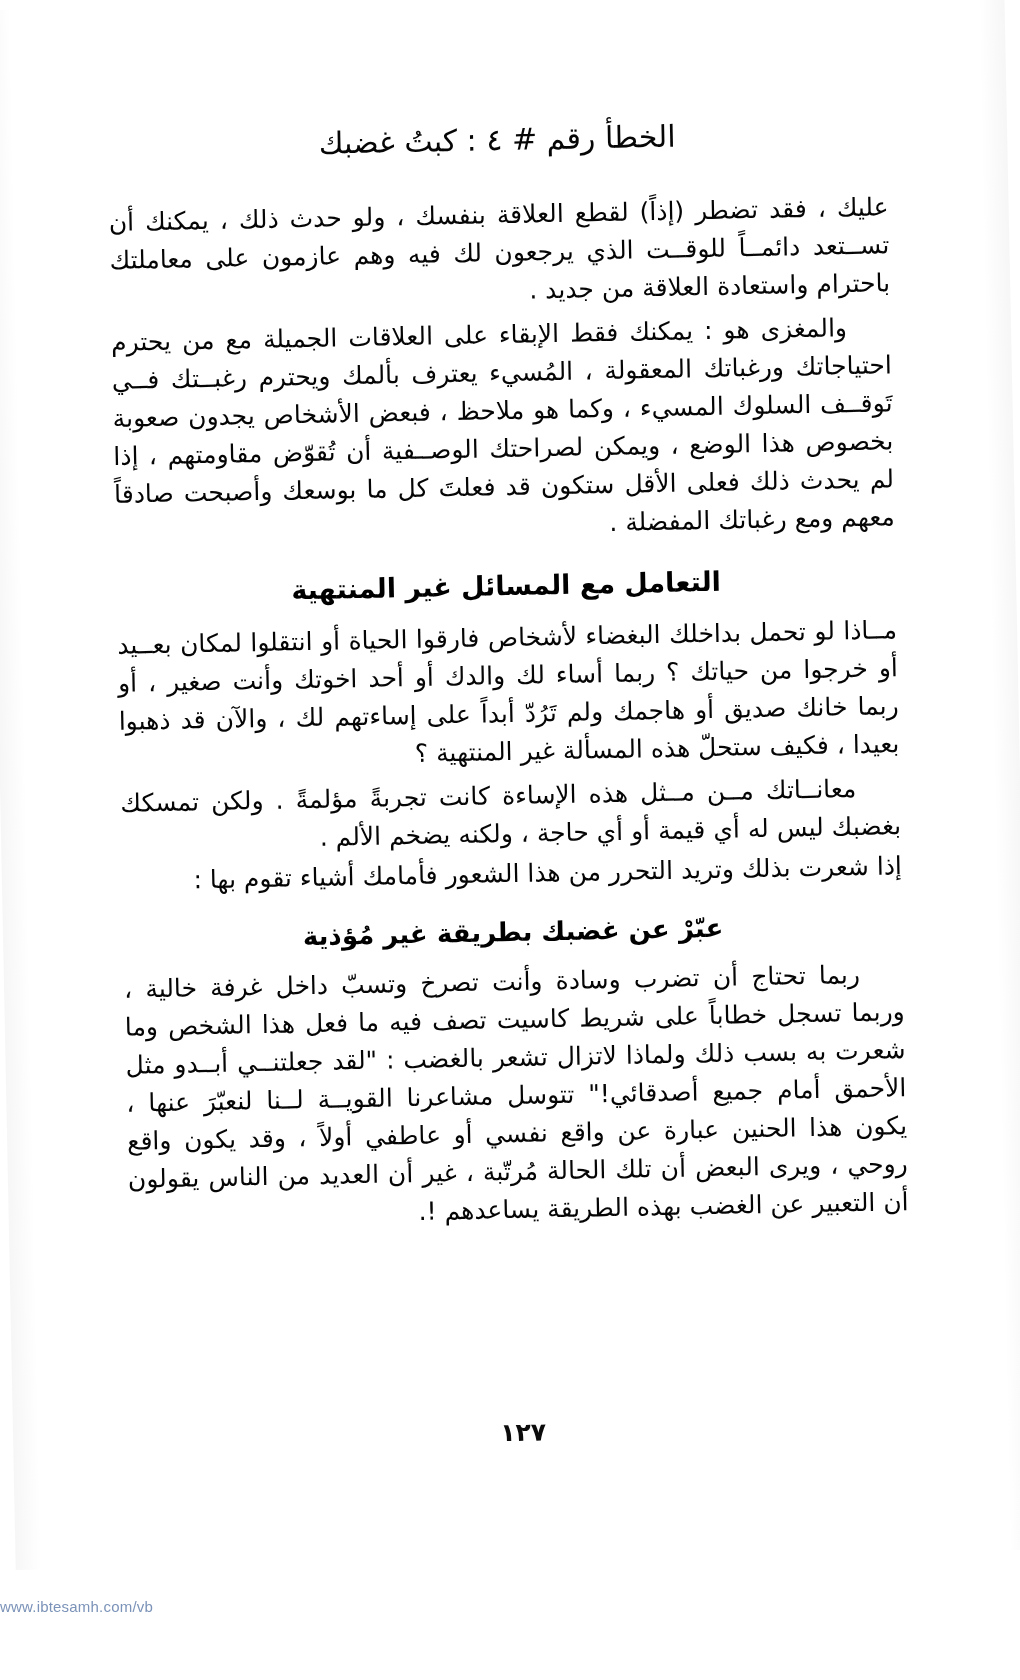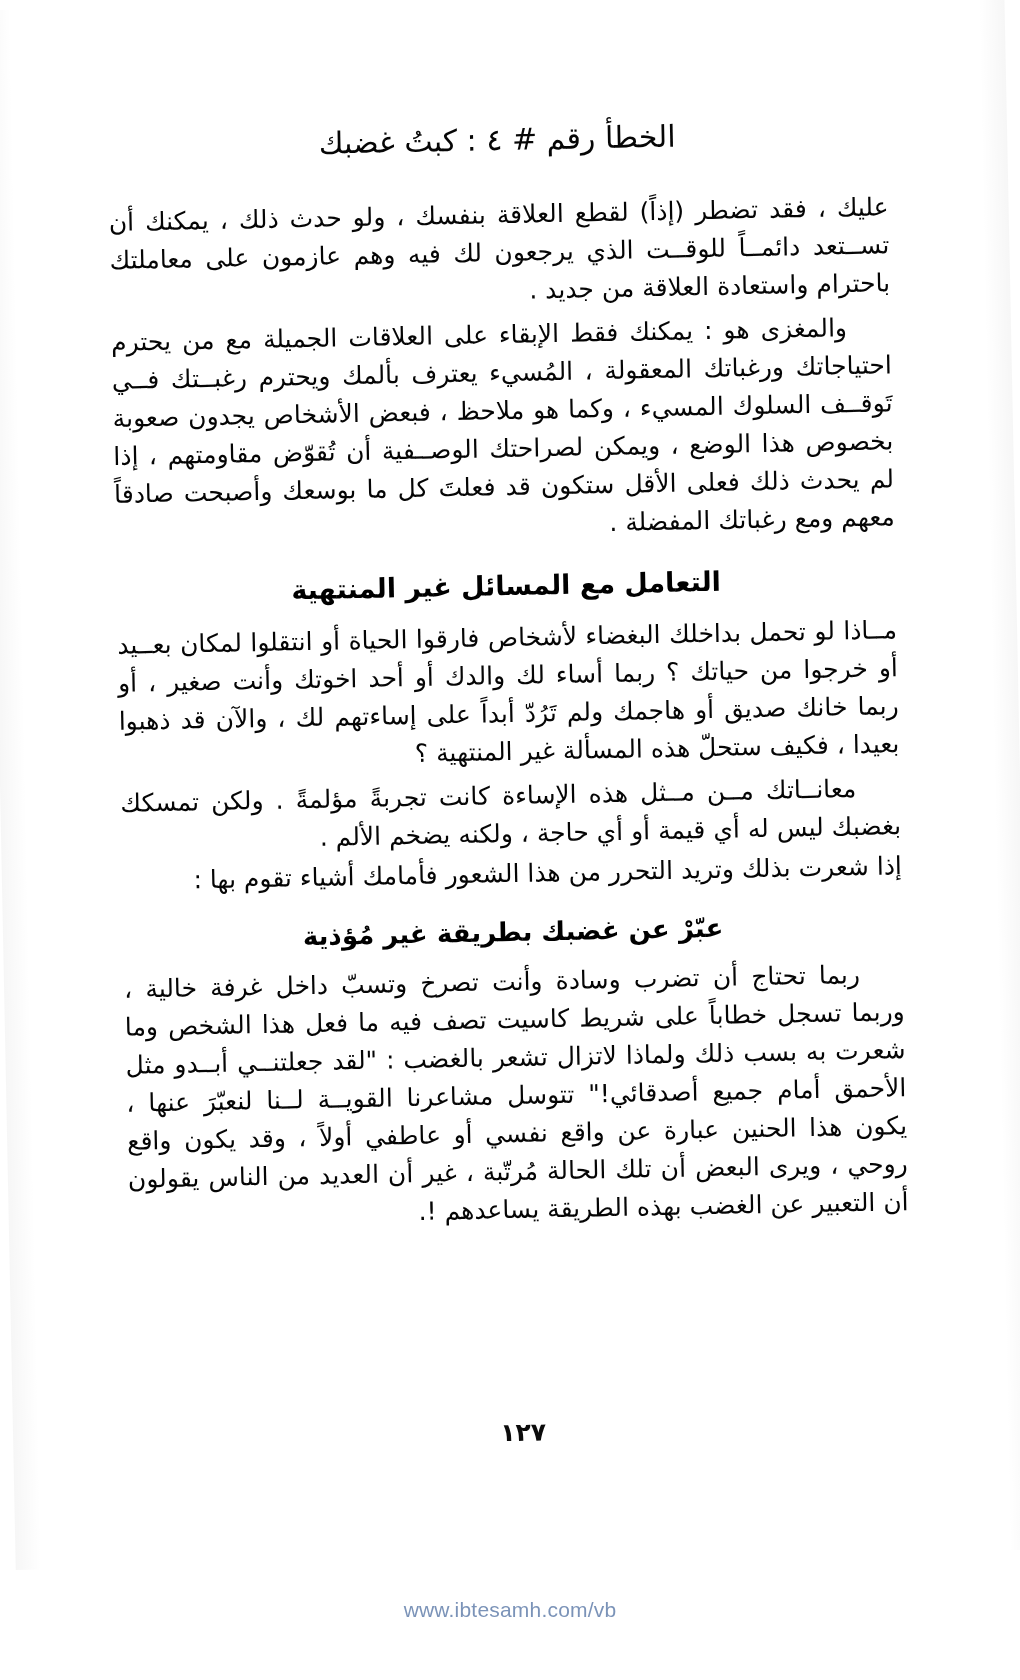--- a/index.html
+++ b/index.html
@@ -100,23 +100,23 @@
     font-weight: bold;
     color: #0b0b0b;
     direction: rtl;
   }
 
   .watermark {
     position: absolute;
     top: 1598px;
     left: 0;
     right: 0;
-    text-align: center;
+    text-align: left;
     font-family: "Liberation Sans", sans-serif;
-    font-size: 21px;
+    font-size: 15px;
     color: #7b93b8;
     direction: ltr;
     letter-spacing: 0.2px;
   }
 
   
   .edge-shade {
     position: absolute;
     pointer-events: none;
   }

